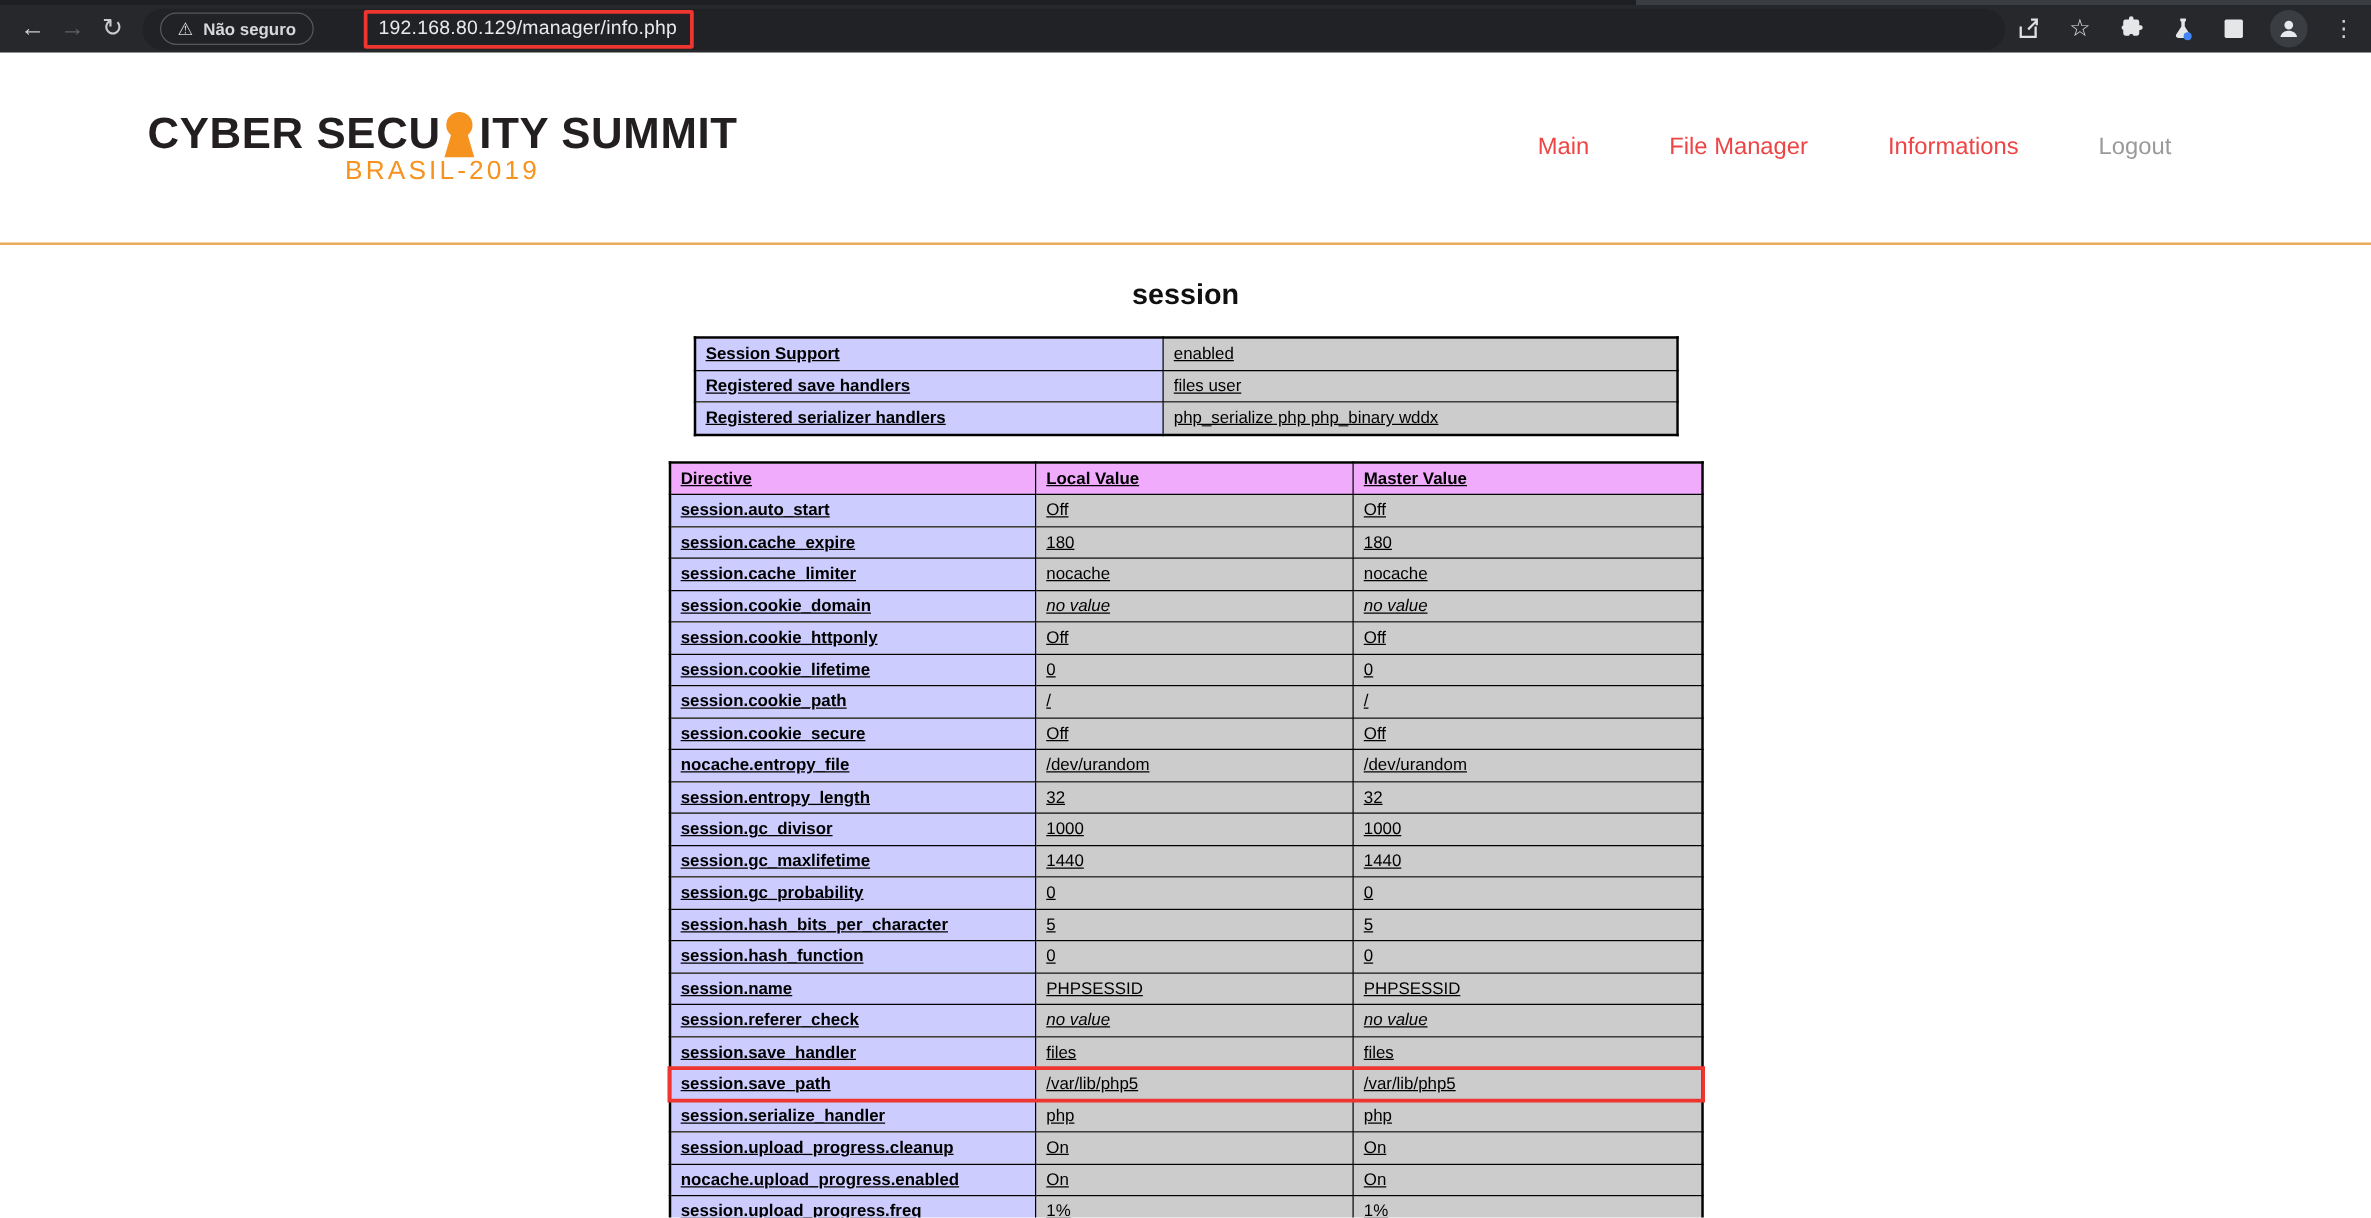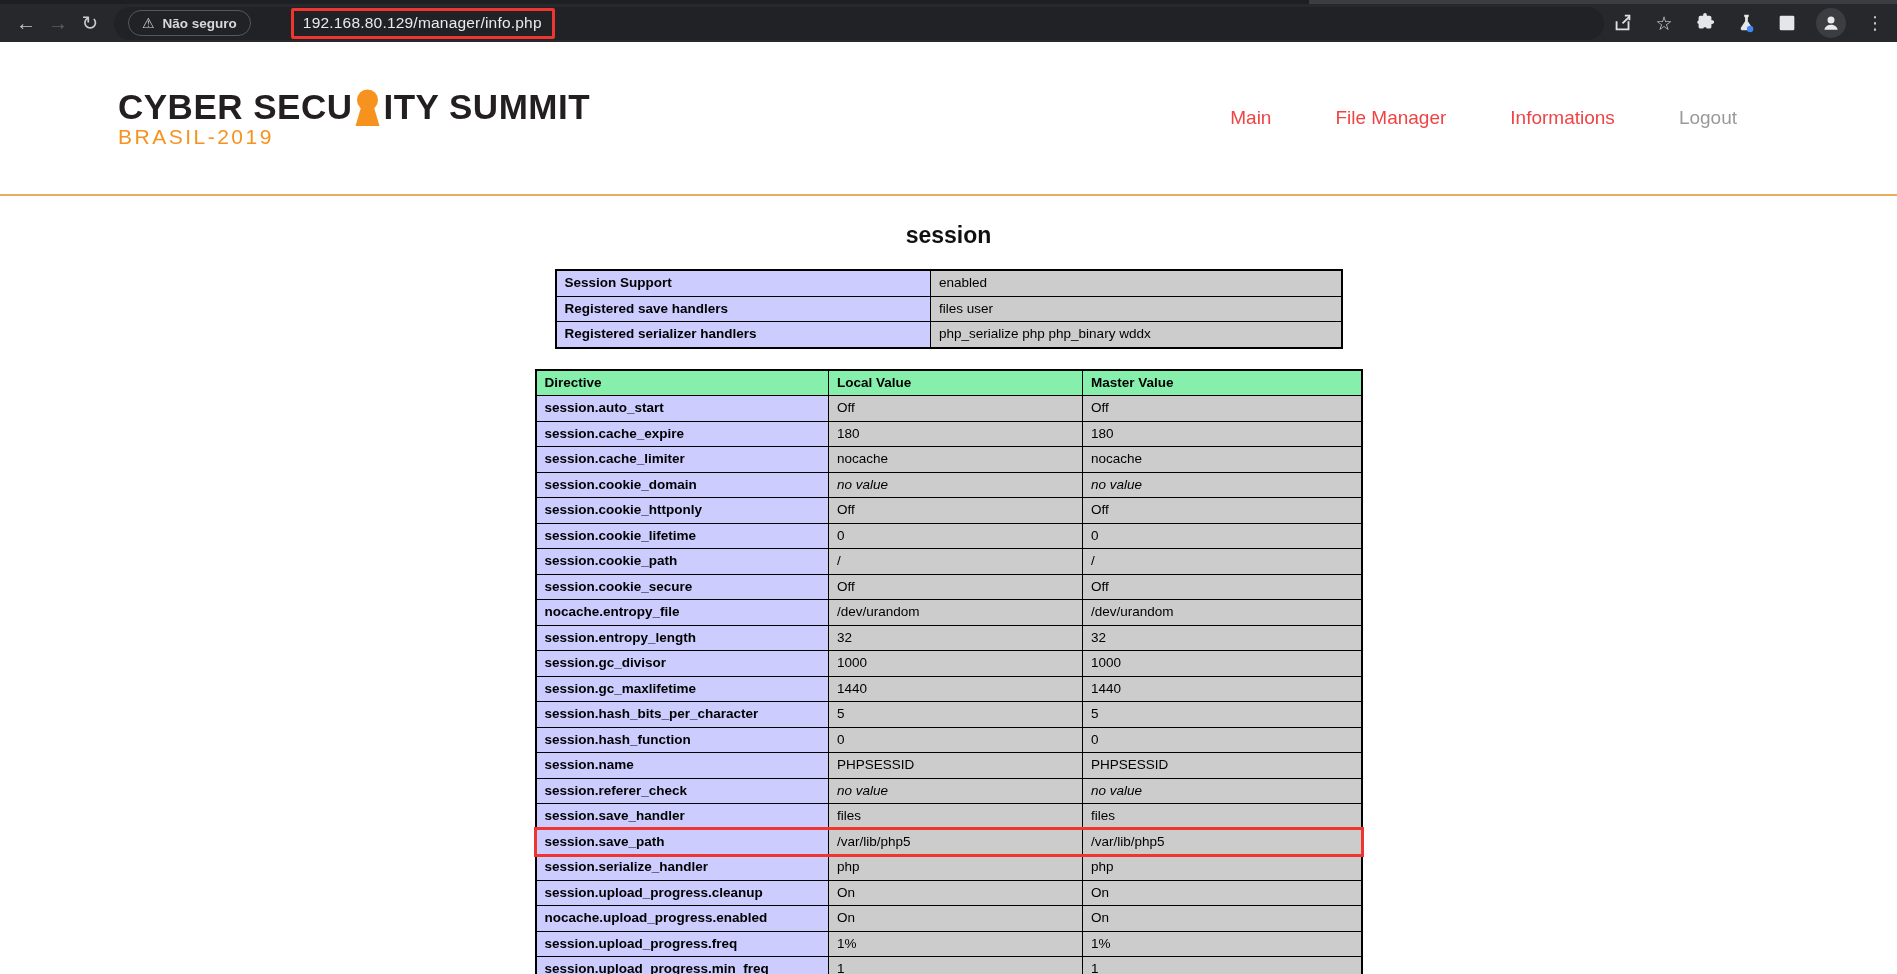--- a/index.html
+++ b/index.html
@@ -34,37 +34,37 @@
   .dots { font-size:18px; color:#cfd1d3; letter-spacing:0; }
 
   
   .siteheader { height:154px; background:#fff; border-bottom:2px solid #e9ab5c;
                 display:flex; align-items:center; justify-content:space-between;
                 padding:0 160px 0 118px; }
   .logo { display:block; cursor:pointer; text-decoration:none; }
   .logo-line1 { display:flex; align-items:center; font-size:35px; font-weight:800;
                 color:#231f20; letter-spacing:.5px; white-space:nowrap; }
   .keyhole { margin:0 2px; }
-  .logo-line2 { text-align:left; font-size:21px; color:#f6921e;
+  .logo-line2 { text-align:center; font-size:21px; color:#f6921e;
                 letter-spacing:2.5px; margin-top:-2px; font-weight:400; }
   nav { display:flex; align-items:center; gap:64px; }
   .navlink { font-size:19px; color:#ef4444; text-decoration:none; cursor:pointer; }
   .navlink.muted { color:#9a9a9a; }
 
   
   h1.page-title { margin-top:26px; text-align:center; font-size:23px;
                   font-weight:700; color:#101010; }
   table.php { border-collapse:collapse; border:2px solid #000; margin:20px auto 0;
-              font-size:13.5px; color:#000; table-layout:fixed; }
+              font-size:13.5px; color:#000; table-layout:fixed;text-decoration:underline; }
   table.php td, table.php th { border:1px solid #000; padding:4px 8px;
               line-height:16.5px; text-align:left; overflow:hidden;
               white-space:nowrap; }
   table.t1 { width:786px; }
   table.t2 { width:826px; }
-  th.colhead { background:#86efac; font-weight:700; text-align:center; }
+  th.colhead { background:#f0abfc; font-weight:700; text-align:center; }
   td.label { background:#ccccff; font-weight:700; }
   td.value { background:#cccccc; font-weight:400; }
   td.value.novalue { font-style:italic; }
   tr.row-highlight { outline:3px solid #ee352f; outline-offset:-1px; }
 </style>
 </head>
 <body>
 
 <div class="chrome">
   <div class="tabstrip"></div>
@@ -229,20 +229,25 @@
           <td class="label">session.gc_divisor</td>
           <td class="value">1000</td>
           <td class="value">1000</td>
         </tr>
         <tr>
           <td class="label">session.gc_maxlifetime</td>
           <td class="value">1440</td>
           <td class="value">1440</td>
         </tr>
         <tr>
+          <td class="label">session.gc_probability</td>
+          <td class="value">0</td>
+          <td class="value">0</td>
+        </tr>
+        <tr>
           <td class="label">session.hash_bits_per_character</td>
           <td class="value">5</td>
           <td class="value">5</td>
         </tr>
         <tr>
           <td class="label">session.hash_function</td>
           <td class="value">0</td>
           <td class="value">0</td>
         </tr>
         <tr>

